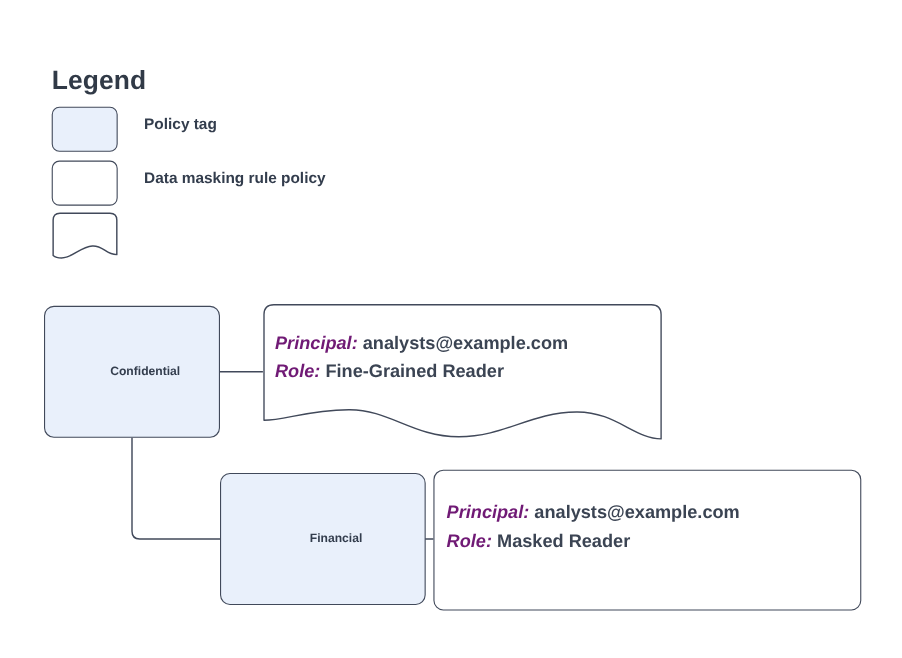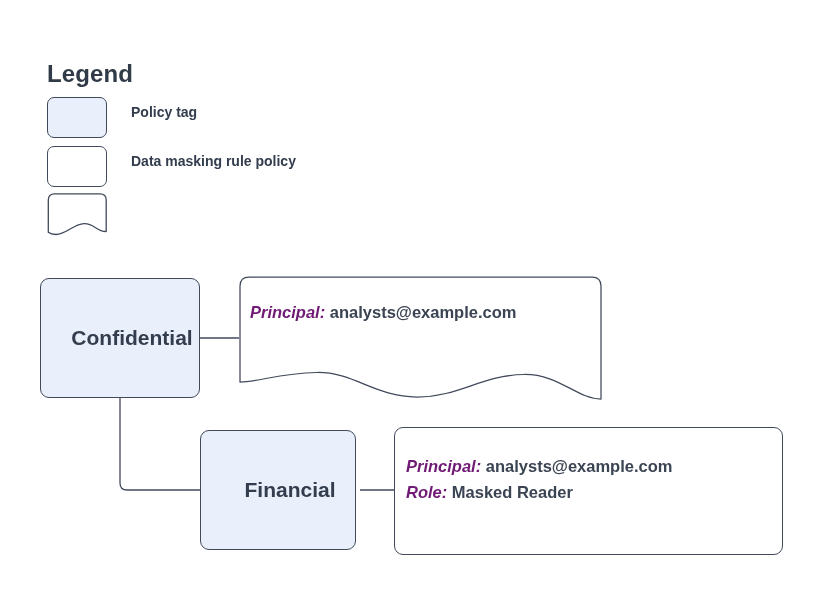--- a/index.html
+++ b/index.html
@@ -67,28 +67,28 @@
   
   .node {
     position: absolute;
     box-sizing: border-box;
     background: #e9f0fb;
     border: 1.3px solid #41495a;
     border-radius: 9px;
     display: flex;
     align-items: center;
     justify-content: center;
-    font-size: 21px;
+    font-size: 11px;
     font-weight: bold;
     color: #333d4d;
     z-index: 3;
     padding-left: 24px;
   }
   .node-confidential { left: 40px; top: 278px; width: 160px; height: 120px; }
-  .node-financial    { left: 200px; top: 430px; width: 156px; height: 120px; }
+  .node-financial    { left: 200px; top: 430px; width: 187px; height: 120px; }
 
   
   .callout-wavy {
     position: absolute;
     left: 239px; top: 276px;
     width: 363px; height: 124px;
     z-index: 2;
   }
   .callout-wavy .txt {
     position: absolute;
@@ -158,20 +158,24 @@
   <svg width="363" height="124" viewBox="0 0 363 124" xmlns="http://www.w3.org/2000/svg">
     <path d="M1,10 Q1,1 10,1 L353,1 Q362,1 362,10 L362,123
              C338,123 320,98 285,98.5 C243,99 220,121 178,121
              C136,121 115,96 78,96.5 C40,97 20,106 1,106 Z" fill="#ffffff" stroke="#41495a" stroke-width="1.25" stroke-linejoin="round"></path>
   </svg>
   <div class="txt">
     <div class="kv">
       <b>Principal:</b>
       <span>analysts@example.com</span>
     </div>
+    <div class="kv">
+      <b>Role:</b>
+      <span>Fine-Grained Reader</span>
+    </div>
   </div>
 </div>
 
 <div class="callout-rect">
   <div class="txt">
     <div class="kv">
       <b>Principal:</b>
       <span>analysts@example.com</span>
     </div>
     <div class="kv">

